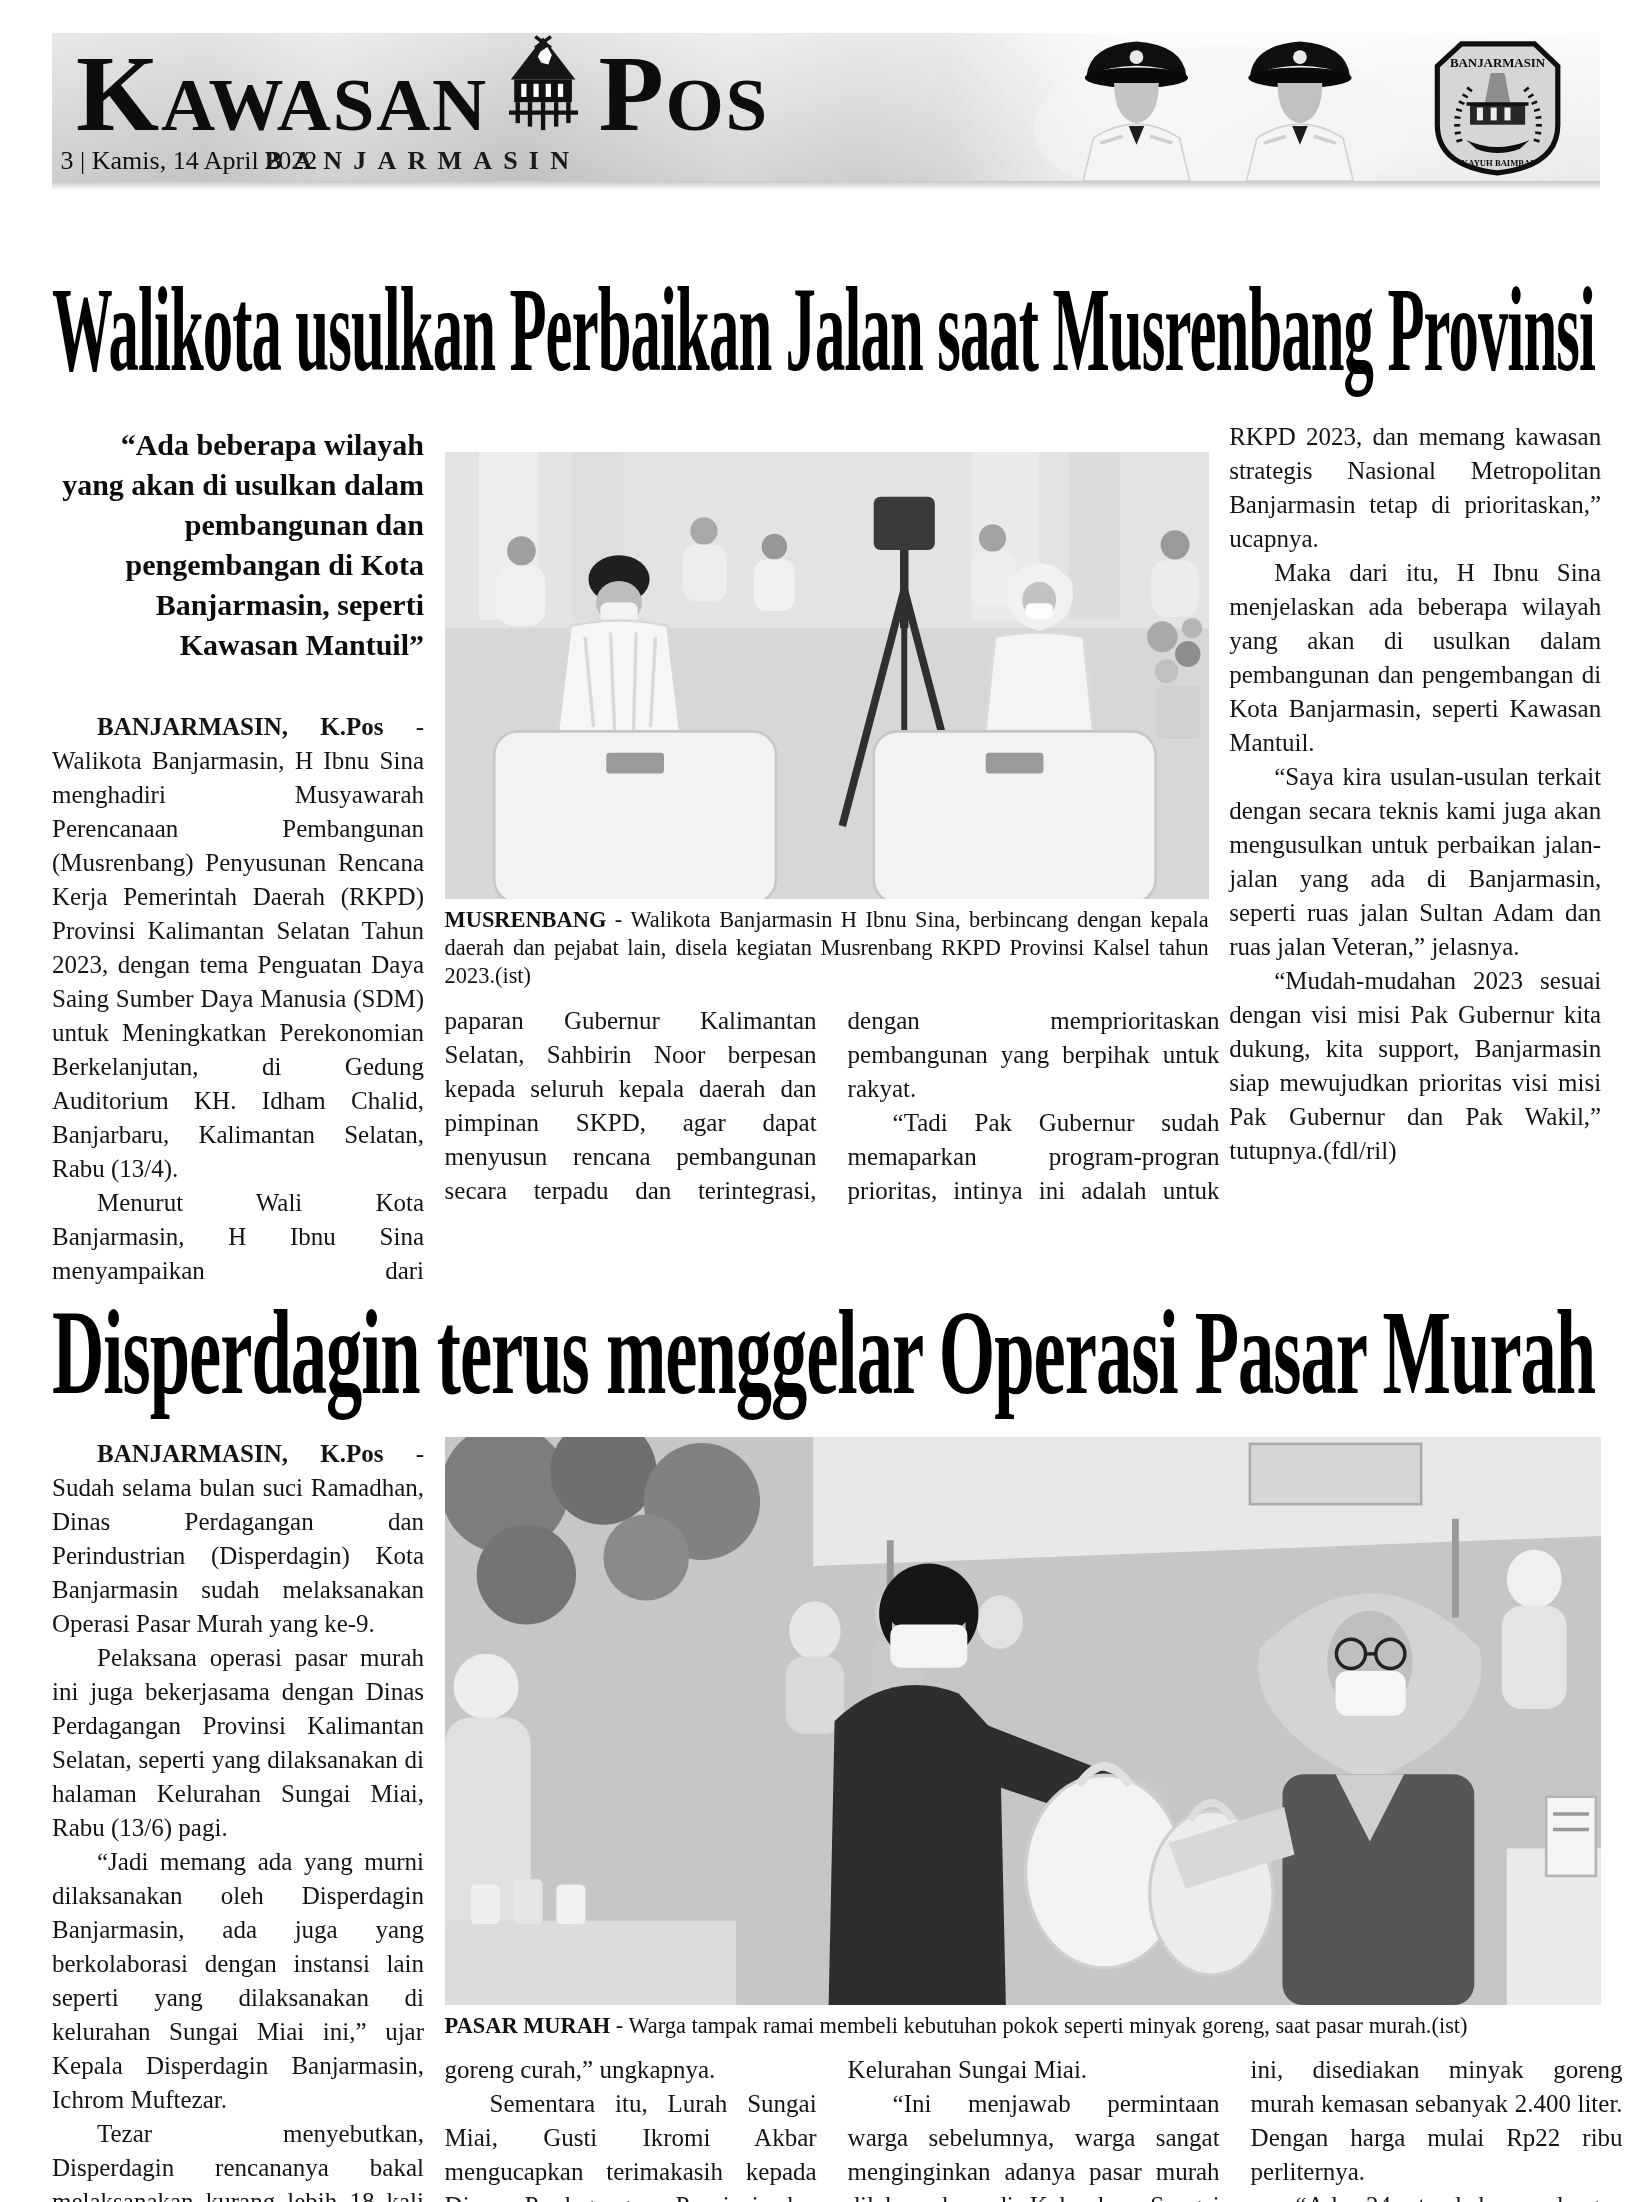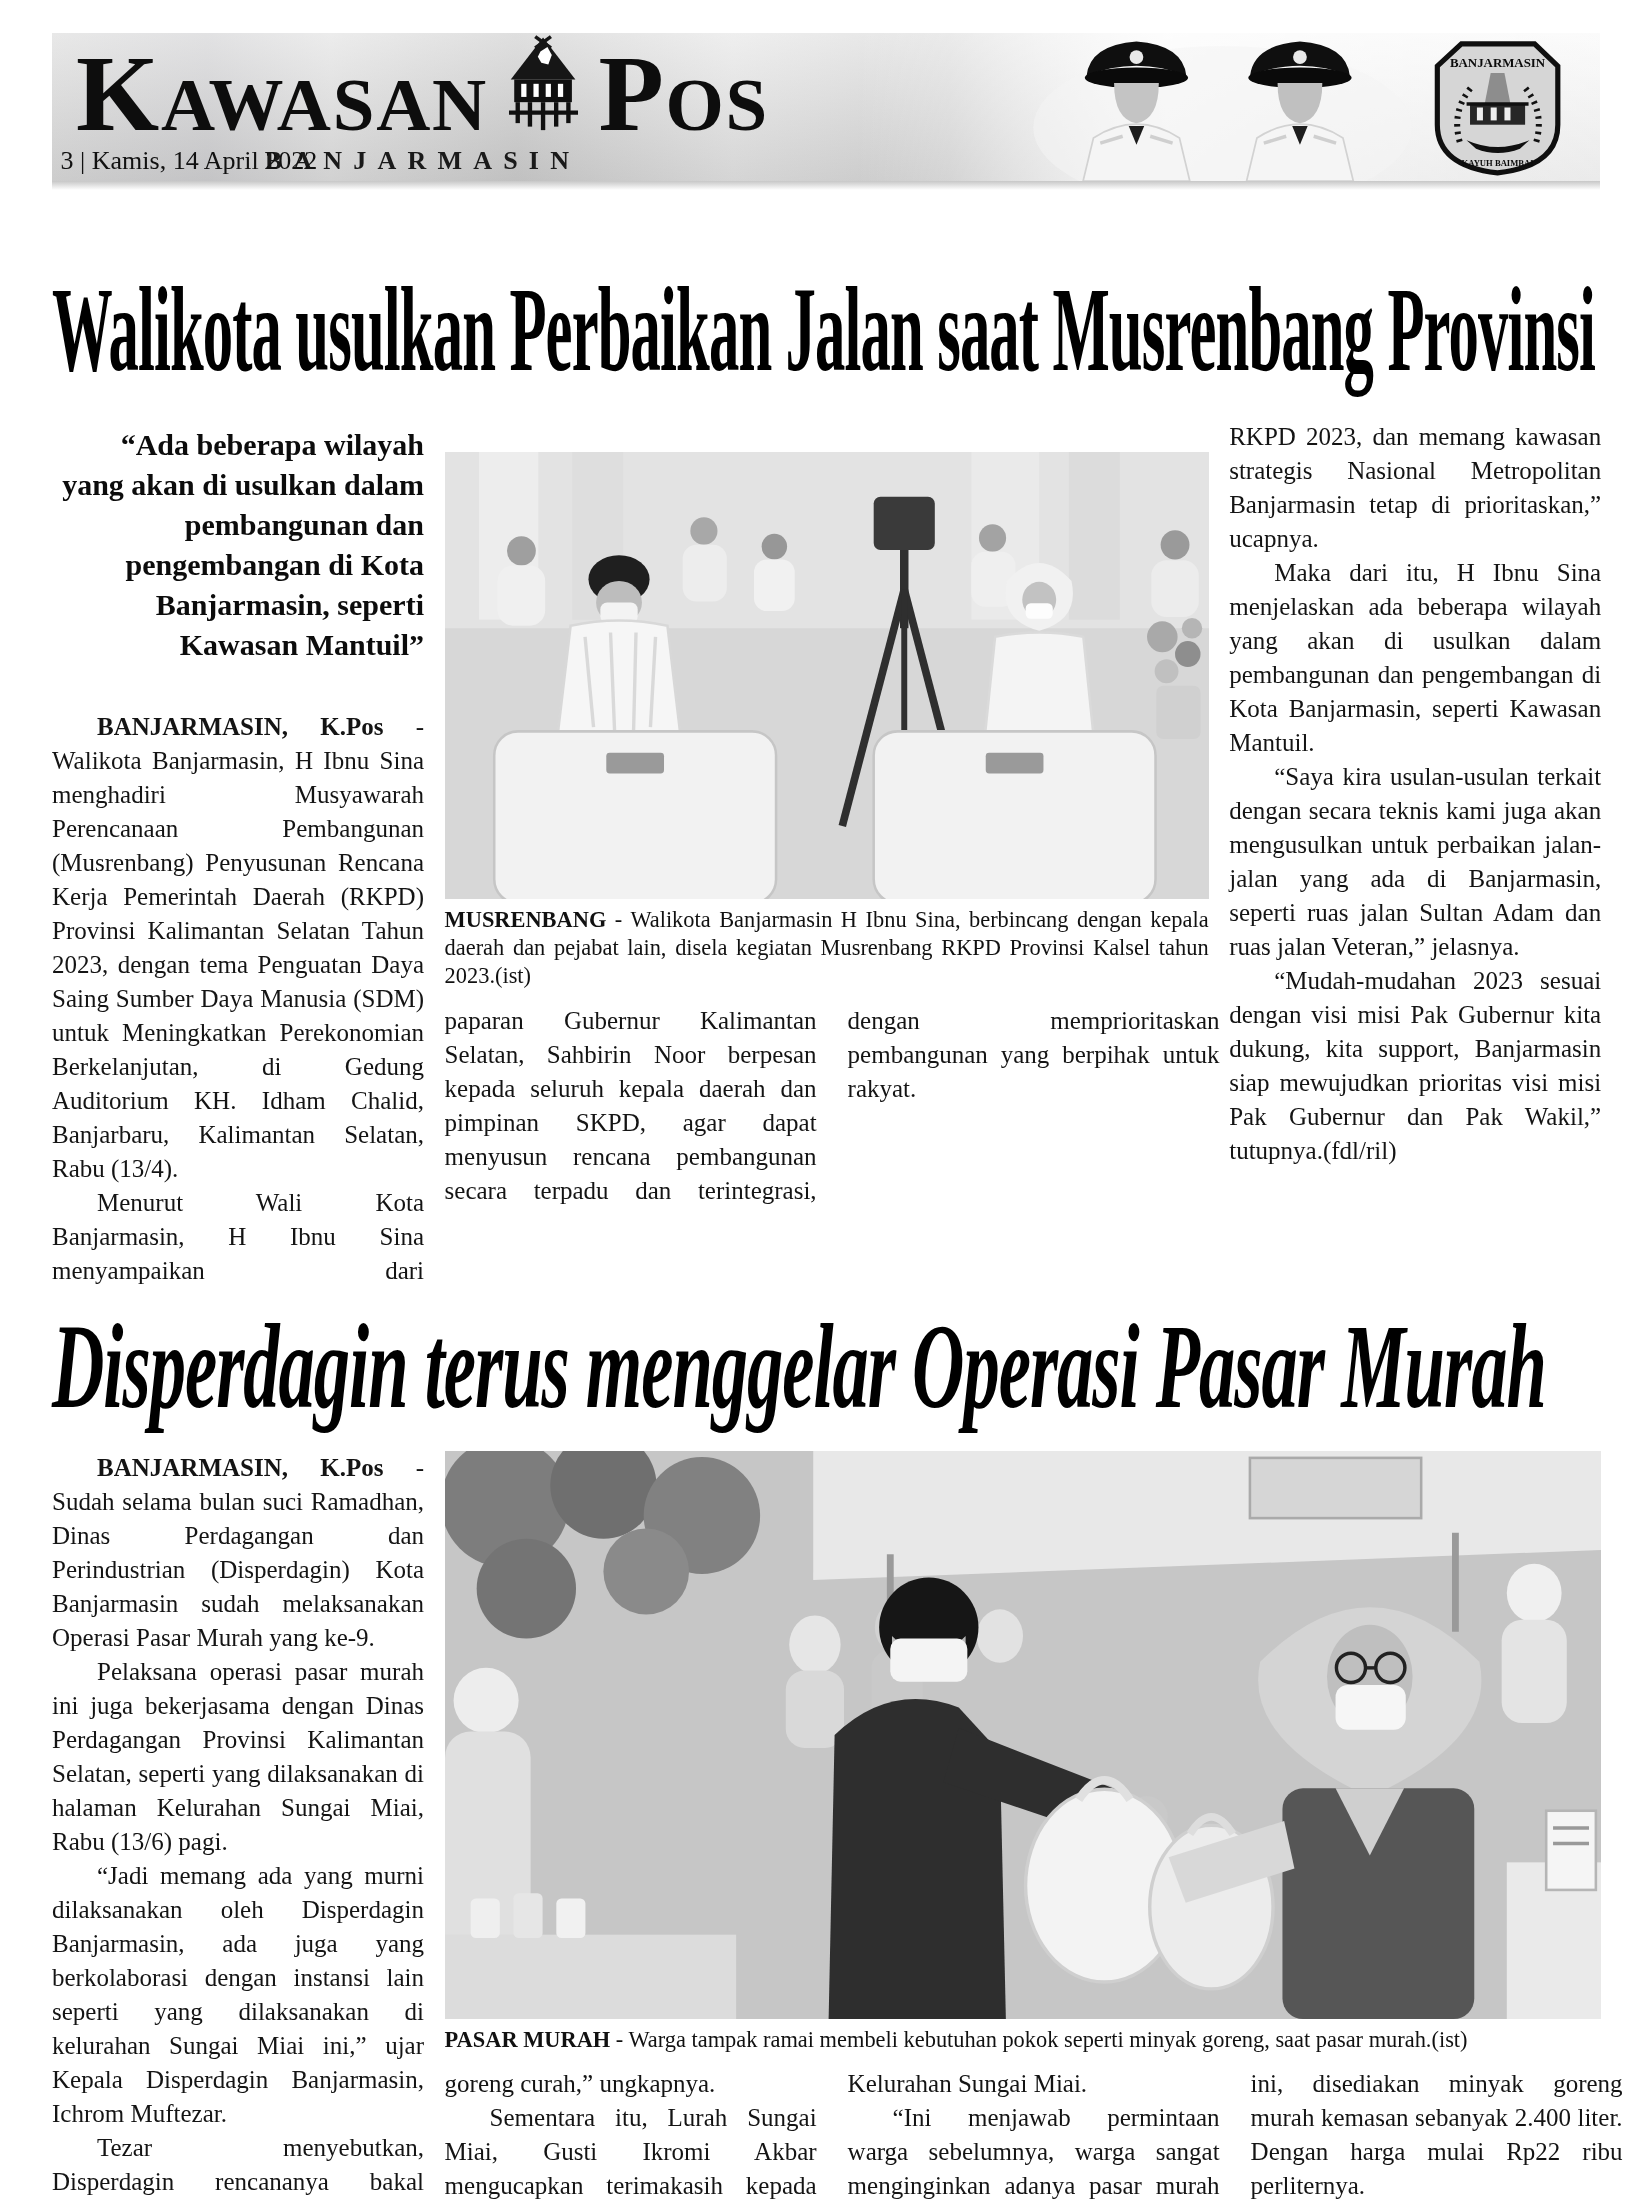--- a/index.html
+++ b/index.html
@@ -22,21 +22,21 @@
   .mh-house{display:inline-block;margin-bottom:5.2px;}
   .mh-sub{text-align:center;font-weight:bold;font-size:26px;letter-spacing:11.2px;
     color:#1a1a1a;margin-top:0px;}
   .mh-date{position:absolute;left:8.6px;bottom:5.2px;font-size:26px;color:#111;z-index:4;}
   .mh-officials{position:absolute;right:188px;top:0;height:148px;z-index:2;}
   .mh-crest{position:absolute;right:31px;top:5.2px;z-index:3;}
   .mh-shadow{height:8.6px;background:linear-gradient(#c7c7c7,#ffffff);}
 
   
   .headline{margin-top:79px;height:129px;overflow:visible;white-space:nowrap;}
-  .headline.second{margin-top:18px;font-style:italic;}
+  .headline.second{margin-top:4px;}
   .fitx{display:inline-block;white-space:nowrap;font-weight:bold;
     font-size:120px;line-height:1.02;color:#000;letter-spacing:-1.7px;}
 
   
   .row{display:flex;gap:20.6px;margin-top:22.4px;}
   .colx{width:372px;flex:0 0 372px;}
   .mid2{width:764px;flex:0 0 764px;margin-top:32px;}
   .mid3{width:1156px;flex:0 0 1156px;}
   .twocol,.threecol{display:flex;gap:31px;margin-top:13.8px;}
   .twocol>div,.threecol>div{width:372px;flex:0 0 372px;}
@@ -190,20 +190,21 @@
         <rect x="190" y="350" width="68" height="24" rx="4" fill="#9a9a9a"></rect>
         <rect x="637" y="350" width="68" height="24" rx="4" fill="#9a9a9a"></rect>
       </svg>
       <p class="caption"><span class="cap-lead">MUSRENBANG</span><span> - Walikota Banjarmasin H Ibnu Sina, berbincang dengan kepala daerah dan pejabat lain, disela kegiatan Musrenbang RKPD Provinsi Kalsel tahun 2023.(ist)</span></p>
       <div class="twocol">
         <div>
           <p class="bp jlast">paparan Gubernur Kalimantan Selatan, Sahbirin Noor berpesan kepada seluruh kepala daerah dan pimpinan SKPD, agar dapat menyusun rencana pembangunan secara terpadu dan terintegrasi,</p>
         </div>
         <div>
           <p class="bp">dengan memprioritaskan pembangunan yang berpihak untuk rakyat.</p>
+          <p class="bp ind jlast">“Tadi Pak Gubernur sudah memaparkan program-progran prioritas, intinya ini adalah untuk</p>
         </div>
       </div>
     </div>
 
     <div class="colx">
       <p class="bp">RKPD 2023, dan memang kawasan strategis Nasional Metropolitan Banjarmasin tetap di prioritaskan,” ucapnya.</p>
       <p class="bp ind">Maka dari itu, H Ibnu Sina menjelaskan ada beberapa wilayah yang akan di usulkan dalam pembangunan dan pengembangan di Kota Banjarmasin, seperti Kawasan Mantuil.</p>
       <p class="bp ind">“Saya kira usulan-usulan terkait dengan secara teknis kami juga akan mengusulkan untuk perbaikan jalan-jalan yang ada di Banjarmasin, seperti ruas jalan Sultan Adam dan ruas jalan Veteran,” jelasnya.</p>
       <p class="bp ind">“Mudah-mudahan 2023 sesuai dengan visi misi Pak Gubernur kita dukung, kita support, Banjarmasin siap mewujudkan prioritas visi misi Pak Gubernur dan Pak Wakil,” tutupnya.(fdl/ril)</p>
     </div>

